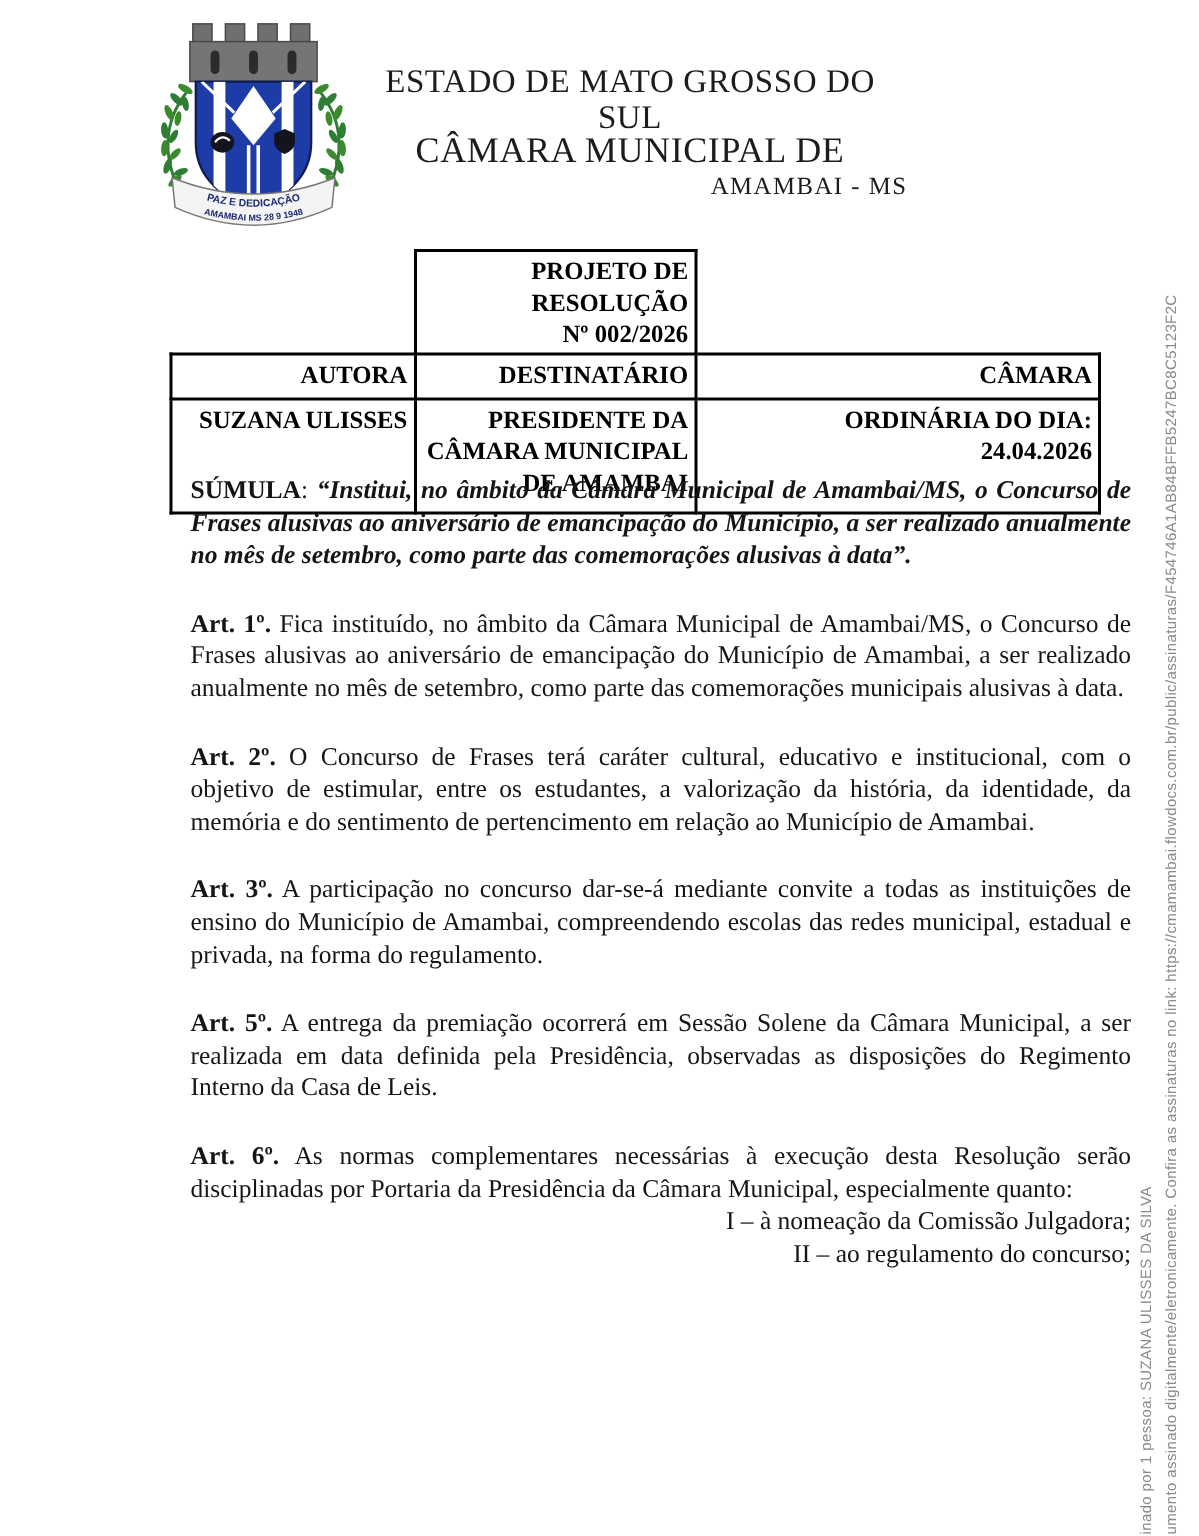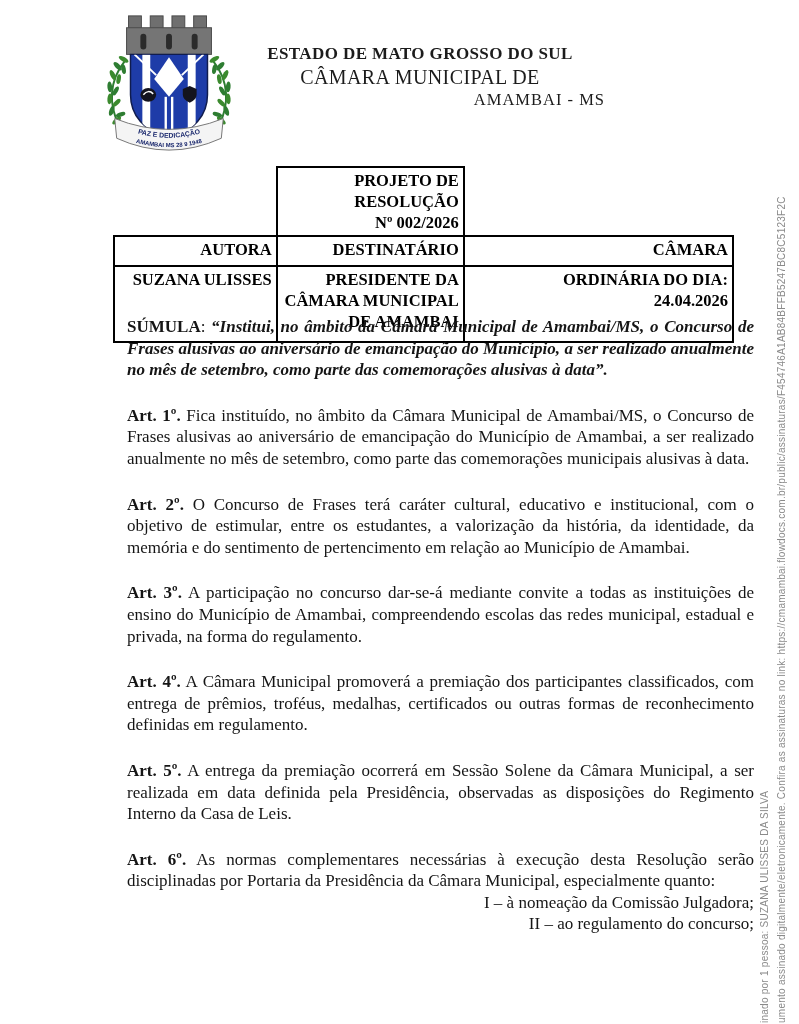--- a/index.html
+++ b/index.html
@@ -22,22 +22,22 @@
     height: 150px;
   }
   .header-text {
     position: absolute;
     left: 235px;
     top: 42px;
     width: 370px;
     text-align: center;
     color: #1c1c1c;
   }
-  .header-line1 { font-size: 17px; line-height: 24px; letter-spacing: 0.4px; font-weight: bold; }
-  .header-line2 { font-size: 20px; line-height: 23px; letter-spacing: 0.4px; }
+  .header-line1 { font-size: 22px; line-height: 24px; letter-spacing: 0.4px; }
+  .header-line2 { font-size: 24px; line-height: 23px; letter-spacing: 0.4px; }
   .header-line3 { font-size: 16.5px; line-height: 22px; letter-spacing: 1px; text-align: right; }
 
   
   .doc-table {
     position: absolute;
     left: 113px;
     top: 166px;
     width: 621px;
     border-collapse: collapse;
     table-layout: fixed;
@@ -203,21 +203,20 @@
 
   <div class="body-text">
     <p><span class="sumula-label">SÚMULA</span><span>: </span><span class="sumula-quote">“Institui, no âmbito da Câmara Municipal de Amambai/MS, o Concurso de Frases alusivas ao aniversário de emancipação do Município, a ser realizado anualmente no mês de setembro, como parte das comemorações alusivas à data”.</span></p>
 
     <p><span class="art-label">Art. 1º.</span><span> Fica instituído, no âmbito da Câmara Municipal de Amambai/MS, o Concurso de Frases alusivas ao aniversário de emancipação do Município de Amambai, a ser realizado anualmente no mês de setembro, como parte das comemorações municipais alusivas à data.</span></p>
 
     <p><span class="art-label">Art. 2º.</span><span> O Concurso de Frases terá caráter cultural, educativo e institucional, com o objetivo de estimular, entre os estudantes, a valorização da história, da identidade, da memória e do sentimento de pertencimento em relação ao Município de Amambai.</span></p>
 
     <p><span class="art-label">Art. 3º.</span><span> A participação no concurso dar-se-á mediante convite a todas as instituições de ensino do Município de Amambai, compreendendo escolas das redes municipal, estadual e privada, na forma do regulamento.</span></p>
 
-    <p><span class="art-label">Art. 4º.</span><span> A Câmara Municipal promoverá a premiação dos participantes classificados, com entrega de prêmios, troféus, medalhas, certificados ou outras formas de reconhecimento definidas em regulamento.</span></p>
 
     <p><span class="art-label">Art. 5º.</span><span> A entrega da premiação ocorrerá em Sessão Solene da Câmara Municipal, a ser realizada em data definida pela Presidência, observadas as disposições do Regimento Interno da Casa de Leis.</span></p>
 
     <p class="last"><span class="art-label">Art. 6º.</span><span> As normas complementares necessárias à execução desta Resolução serão disciplinadas por Portaria da Presidência da Câmara Municipal, especialmente quanto:</span></p>
     <div class="item-line">I – à nomeação da Comissão Julgadora;</div>
     <div class="item-line">II – ao regulamento do concurso;</div>
   </div>
 
   <div class="vtext vtext-inner">inado por 1 pessoa: SUZANA ULISSES DA SILVA</div>
   <div class="vtext vtext-outer">umento assinado digitalmente/eletronicamente. Confira as assinaturas no link: https://cmamambai.flowdocs.com.br/public/assinaturas/F454746A1AB84BFFB5247BC8C5123F2C</div>

